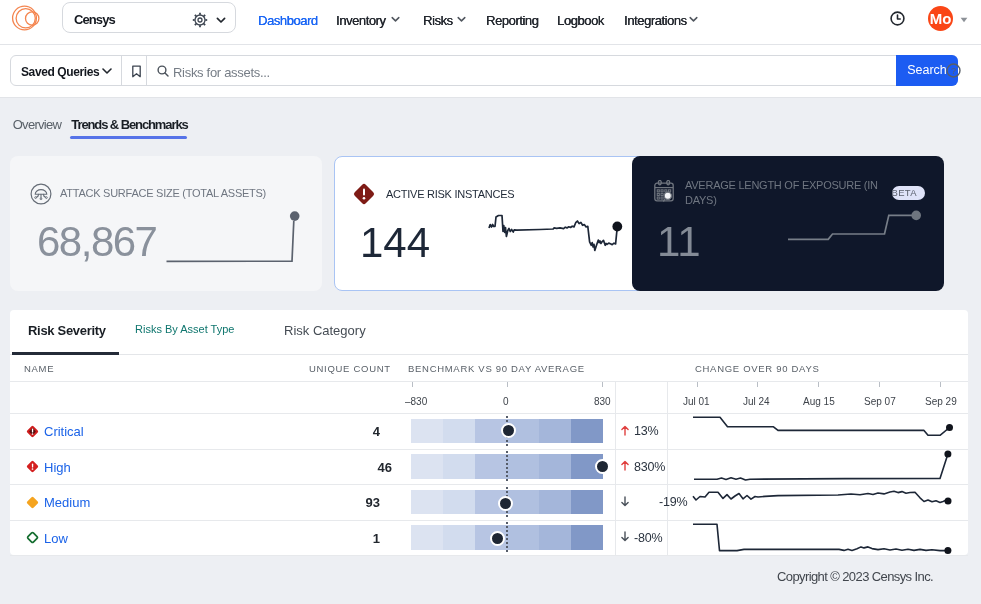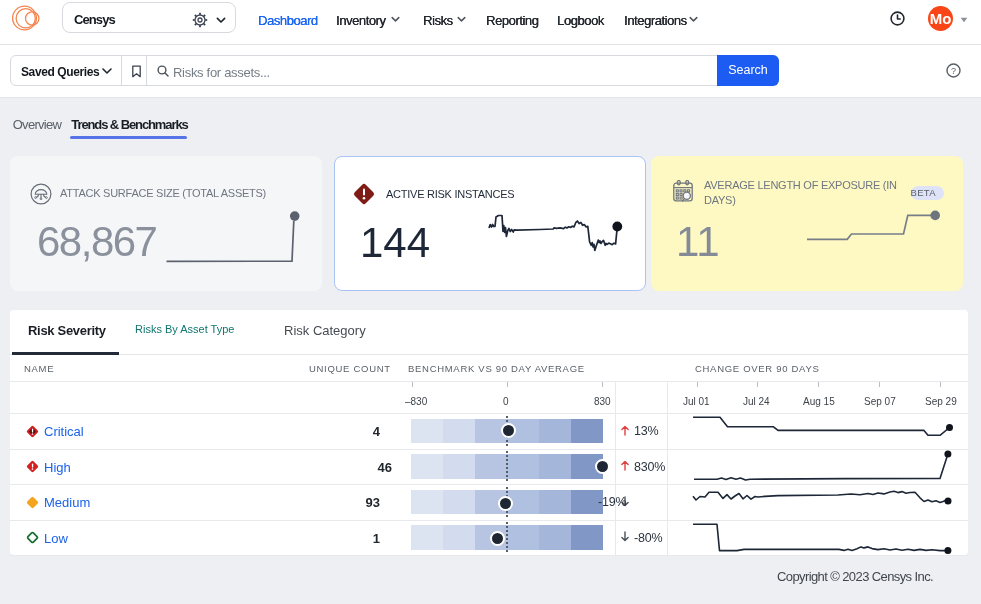--- a/index.html
+++ b/index.html
@@ -3,21 +3,21 @@
 <meta charset="utf-8">
 <style>
 * { margin:0; padding:0; box-sizing:border-box; }
 html,body { width:981px; height:604px; font-family:"Liberation Sans", sans-serif; background:#edeff3; overflow:hidden; }
 .abs { position:absolute; }
 #header1 { position:absolute; left:0; top:0; width:981px; height:45px; background:#fff; border-bottom:1px solid #e2e4e8; }
 #header2 { position:absolute; left:0; top:45px; width:981px; height:53px; background:#fff; border-bottom:1px solid #e2e4e8; }
 .navitem { position:absolute; top:12.5px; font-size:13px; color:#23272e; letter-spacing:-0.45px; text-shadow:0.35px 0 0 currentColor; }
 .chev { position:absolute; top:16px; }
 #selbox { position:absolute; left:62px; top:2px; width:174px; height:31px; border:1px solid #d6d9de; border-radius:8px; background:#fff; }
-#searchbar { position:absolute; left:10px; top:10px; width:769px; height:31px; border:1px solid #d6d9de; border-radius:6px; background:#fff; }
+#searchbar { position:absolute; left:10px; top:10px; width:948px; height:31px; border:1px solid #d6d9de; border-radius:6px; background:#fff; }
 #searchbtn { position:absolute; right:-1px; top:-1px; width:62px; height:31px; background:#1c5cf2; border-radius:0 6px 6px 0; color:#fff; font-size:12.5px; text-align:center; line-height:31px; }
 .card { position:absolute; top:156px; height:135px; border-radius:8px; }
 .cardlabel { font-size:11px; letter-spacing:-0.25px; font-weight:400; }
 .bignum { font-size:42px; letter-spacing:-1.5px; line-height:1; }
 #table { position:absolute; left:10px; top:310px; width:958px; height:245px; background:#fff; border-radius:4px; }
 .thead { font-size:9.5px; letter-spacing:0.7px; color:#5a6169; }
 .rowlink { font-size:13px; color:#1b63e8; }
 .cnt { font-size:13px; font-weight:bold; color:#22272e; }
 .pct { font-size:12.5px; letter-spacing:-0.2px; color:#2b3440; }
 .vline { position:absolute; top:71px; bottom:0; width:1px; background:#e7e9ec; }
@@ -135,21 +135,21 @@
     <circle cx="12" cy="16.2" r="1.3" fill="#fff"></circle>
   </svg>
   <span class="cardlabel abs" style="left:51px;top:30.5px;color:#1f2937;">ACTIVE RISK INSTANCES</span>
   <span class="bignum abs" style="left:25px;top:64.5px;color:#1d2737;letter-spacing:0;">144</span>
   <svg class="abs" style="left:145px;top:50px" width="145" height="55" viewBox="0 0 145 55">
     <polyline points="9,21 10.2,17.5 11.5,20 12.6,17.5 13.6,19.5 15,19.5 16,10 18.5,8.5 22,8.5 23,24.5 23.8,18.5 24.7,25.5 25.5,20.5 26.4,29.5 27.8,23.5 29,21.5 30.2,24.5 31.6,22.5 33.3,25 34.2,22.8 36.8,23.2 60,22.5 73.2,22 74,20.9 76.6,21.3 80,20.9 83.6,21.6 85.3,20.2 87,20.9 88.8,19.8 90.5,20.5 92.2,19.2 94,19.9 95.7,15.7 97.4,14 99.1,16.6 100.9,15.4 102.6,18.3 104.3,17.6 106.1,20 107.8,19.3 109.6,34.8 111.3,38.3 112.2,35.6 113.1,40 114,37.4 114.8,43.5 116.5,38.3 118.3,33 119.1,35.6 120,33.9 120.9,36.5 121.7,35.2 123.5,33.4 125.2,38.3 126.1,36.5 127,37.4 128.7,36.1 130.4,36.8 132.2,37.6 134,36.2 135.6,36.9 137.3,19.5" fill="none" stroke="#1d2737" stroke-width="1.7" stroke-linejoin="round"></polyline>
     <circle cx="137.3" cy="19.5" r="4.9" fill="#10141c"></circle>
   </svg>
 </div>
 
-<div class="card" style="left:651px;width:312px;background:#fef9c3;">
+<div class="card" style="left:632px;width:312px;background:#0f172a;">
   <svg class="abs" style="left:20.5px;top:24px" width="22" height="24" viewBox="0 0 22 24">
     <rect x="1.8" y="3.2" width="18.4" height="17.6" rx="2.2" fill="none" stroke="#70767f" stroke-width="1.3"></rect>
     <path d="M2 7.6 L20 7.6" stroke="#70767f" stroke-width="1.2"></path>
     <ellipse cx="6.8" cy="2.6" rx="1.5" ry="2.2" fill="none" stroke="#70767f" stroke-width="1.2"></ellipse>
     <ellipse cx="15.2" cy="2.6" rx="1.5" ry="2.2" fill="none" stroke="#70767f" stroke-width="1.2"></ellipse>
     <g fill="none" stroke="#70767f" stroke-width="1.1">
       <rect x="4.2" y="9.8" width="2.1" height="2.1"></rect>
         <rect x="8" y="9.8" width="2.1" height="2.1"></rect>
         <rect x="11.8" y="9.8" width="2.1" height="2.1"></rect>
         <rect x="15.6" y="9.8" width="2.1" height="2.1"></rect>
@@ -252,21 +252,21 @@
     <rect x="2.1" y="2.1" width="8.8" height="8.8" rx="1.4" transform="rotate(45 6.5 6.5)" fill="#f5a41f"></rect>
   </svg>
   <span class="rowlink abs" style="left:34px;top:185px;">Medium</span>
   <span class="cnt abs" style="left:330px;top:185px;width:40px;text-align:right;">93</span>
   <div class="bar abs" style="left:401px;top:179.5px;"></div>
   <div class="dotline abs" style="left:496px;top:176.5px;"></div>
   <div class="bdot abs" style="left:487.5px;top:185.5px;"></div>
   <svg class="abs" style="left:610px;top:185.5px" width="10" height="11" viewBox="0 0 10 11">
       <path d="M5 1 L5 9.2 M1.9 6.4 L5 9.6 L8.1 6.4" fill="none" stroke="#4a515a" stroke-width="1.4" stroke-linecap="round" stroke-linejoin="round"></path>
     </svg>
-  <span class="pct abs" style="left:588px;top:185px;">-19%</span>
+  <span class="pct abs" style="left:649px;top:185px;">-19%</span>
   <svg class="abs" style="left:678px;top:174px" width="265" height="35.5" viewBox="0 0 265 35.5">
     <polyline points="5,12.3 8,16 12,12.5 17,13 21,8.2 30,8.2 35,14.4 39,10.6 43,15 47,12 51,9.5 55,14.8 59,11.5 63,15.2 67,12.5 70,13 77,12.4 90,11.6 150,11 163,10 172,10.7 180,9.5 185,10.5 190,9 196,9.9 202,8 206,7.3 210,8.6 214,7.6 218,9.2 222,8.5 227,8.3 232,13.8 236,17.5 240,16 244,17.8 248,16.8 252,18.4 255,17.4 258,16.3 260,16.9" fill="none" stroke="#1d2737" stroke-width="1.6" stroke-linejoin="round"></polyline>
     <circle cx="260" cy="16.9" r="3.5" fill="#10141c"></circle>
   </svg>
 
   <svg class="abs" style="left:15.5px;top:221px" width="13" height="13" viewBox="0 0 13 13">
     <rect x="2.7" y="2.7" width="7.6" height="7.6" rx="1.2" transform="rotate(45 6.5 6.5)" fill="none" stroke="#156e30" stroke-width="1.7"></rect>
   </svg>
   <span class="rowlink abs" style="left:34px;top:220.5px;">Low</span>
   <span class="cnt abs" style="left:330px;top:220.5px;width:40px;text-align:right;">1</span>

